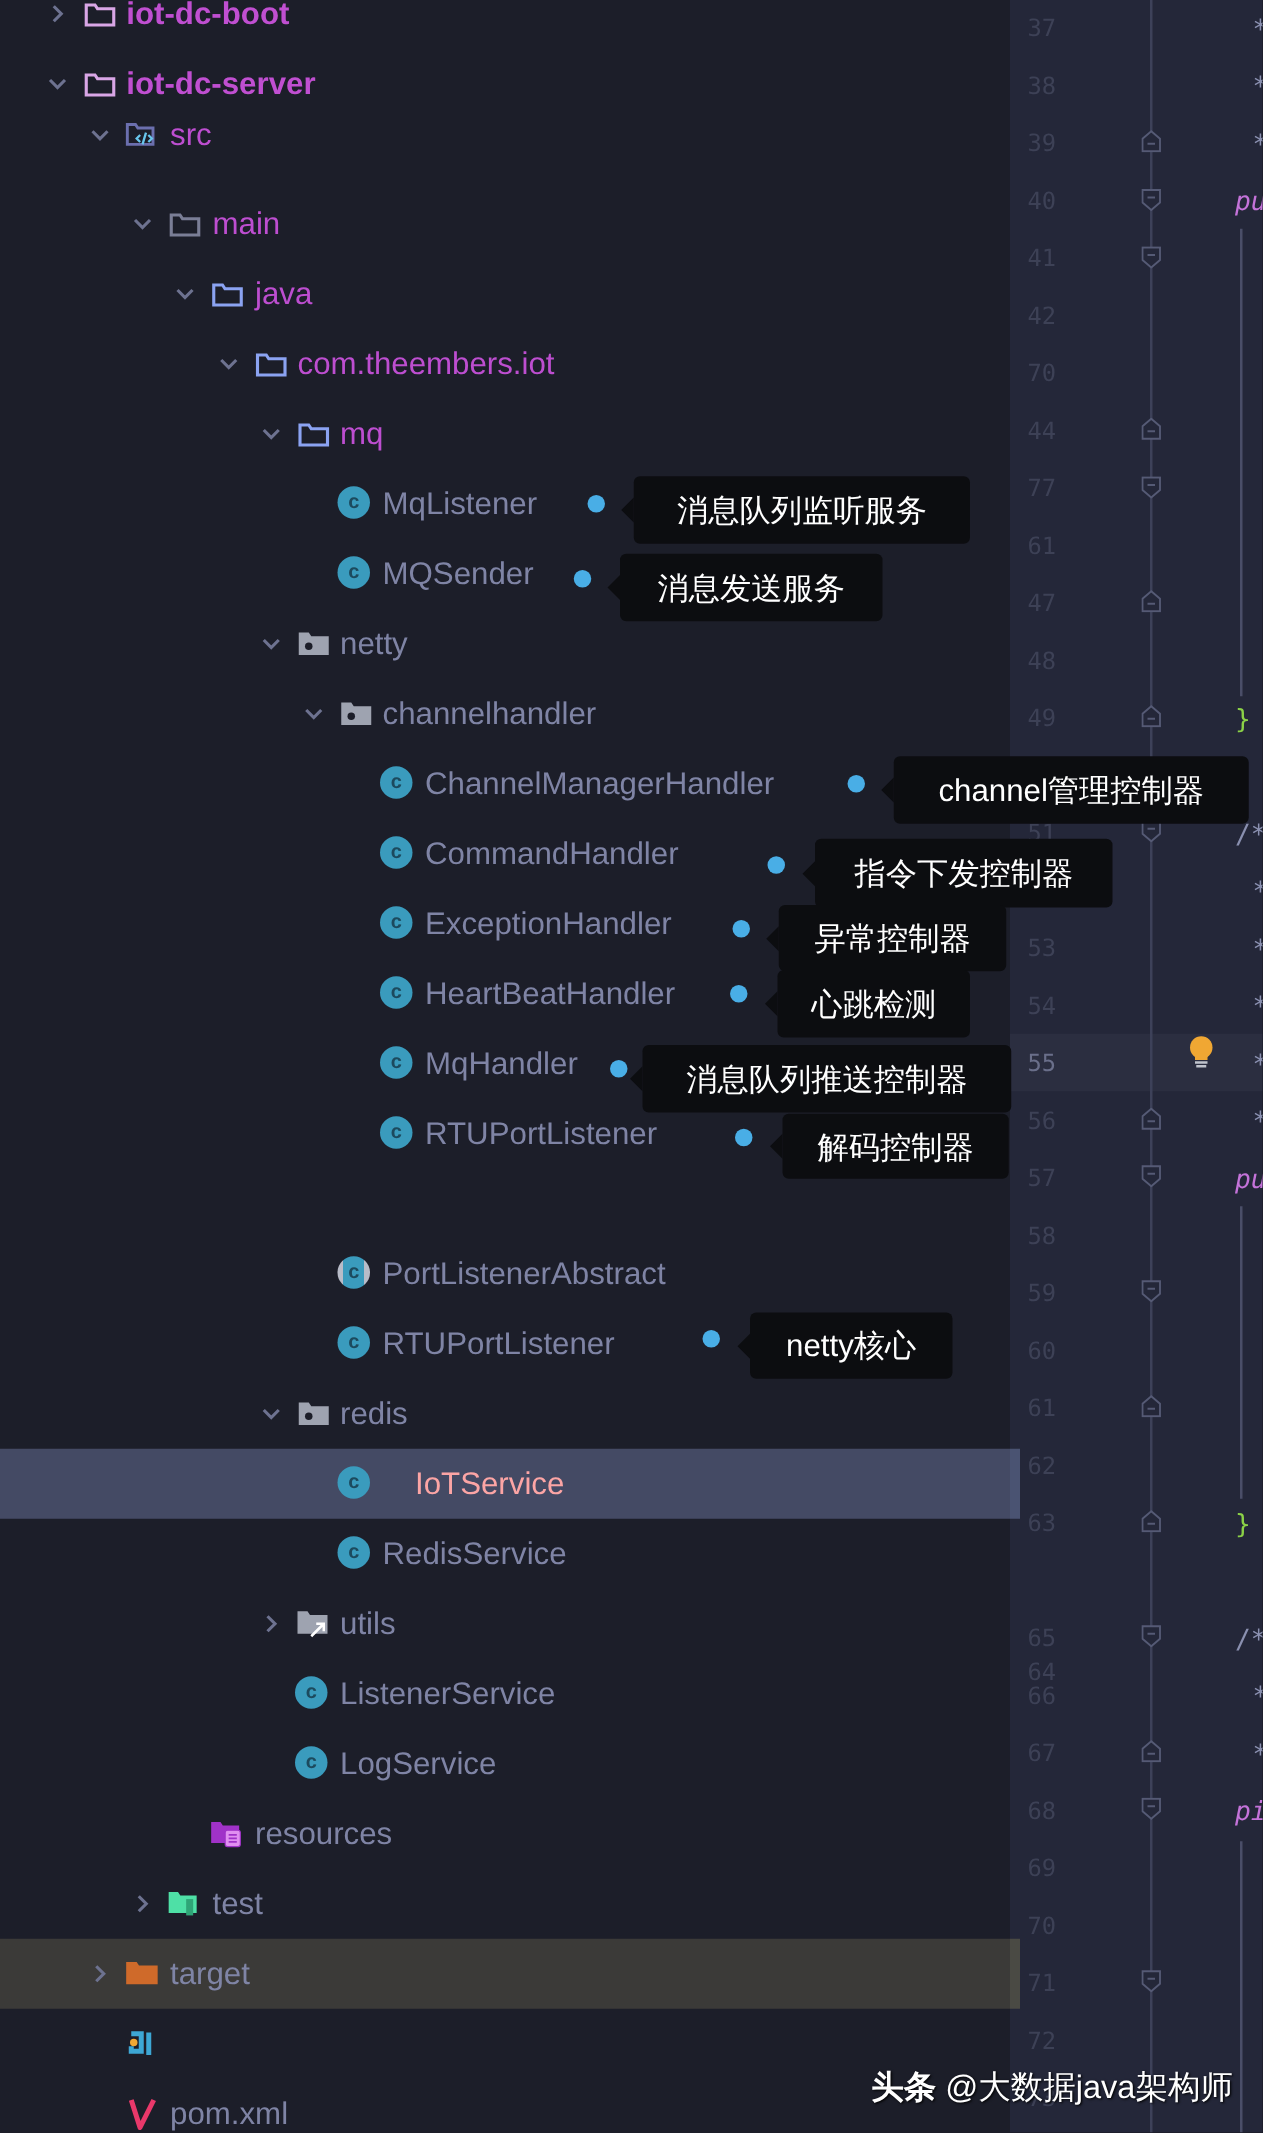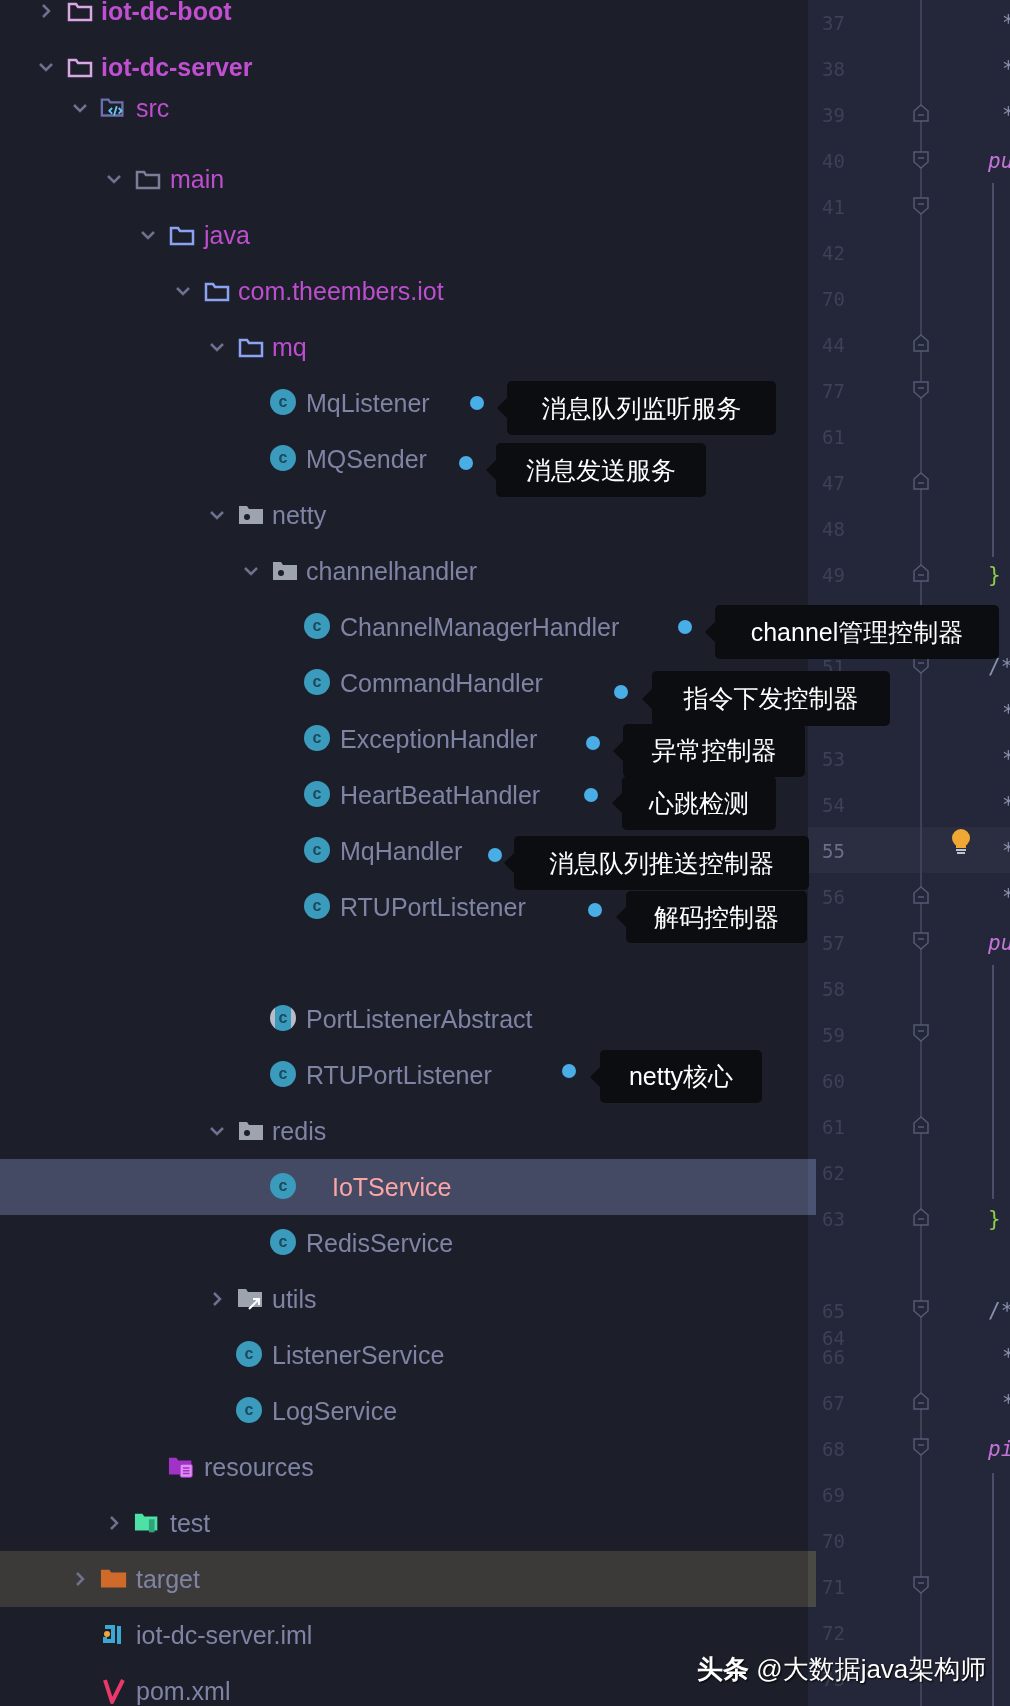--- a/index.html
+++ b/index.html
@@ -337,21 +337,20 @@
   </div>
 
   <div class="row" style="top:1607px">
     <span class="ico" style="left:100px;top:16px">
         <svg width="26" height="24" viewBox="0 0 26 24">
           <path d="M4 4 h8 v14 h-8 v-4" stroke="#3da7d4" stroke-width="4" fill="none"></path>
           <rect x="16" y="3" width="4" height="18" fill="#3da7d4"></rect>
           <circle cx="6" cy="11" r="3" fill="#f0a733"></circle>
         </svg>
       </span>
-    <span class="lbl" style="left:136px">iot-dc-server.iml</span>
   </div>
 
   <div class="row" style="top:1663px">
     <span class="ico" style="left:100px;top:16px">
         <svg width="24" height="26" viewBox="0 0 24 26">
           <path d="M3 2 L10 24 L21 2" stroke="#e9386a" stroke-width="4" fill="none" stroke-linejoin="round"></path>
         </svg>
       </span>
     <span class="lbl" style="left:136px">pom.xml</span>
   </div>

